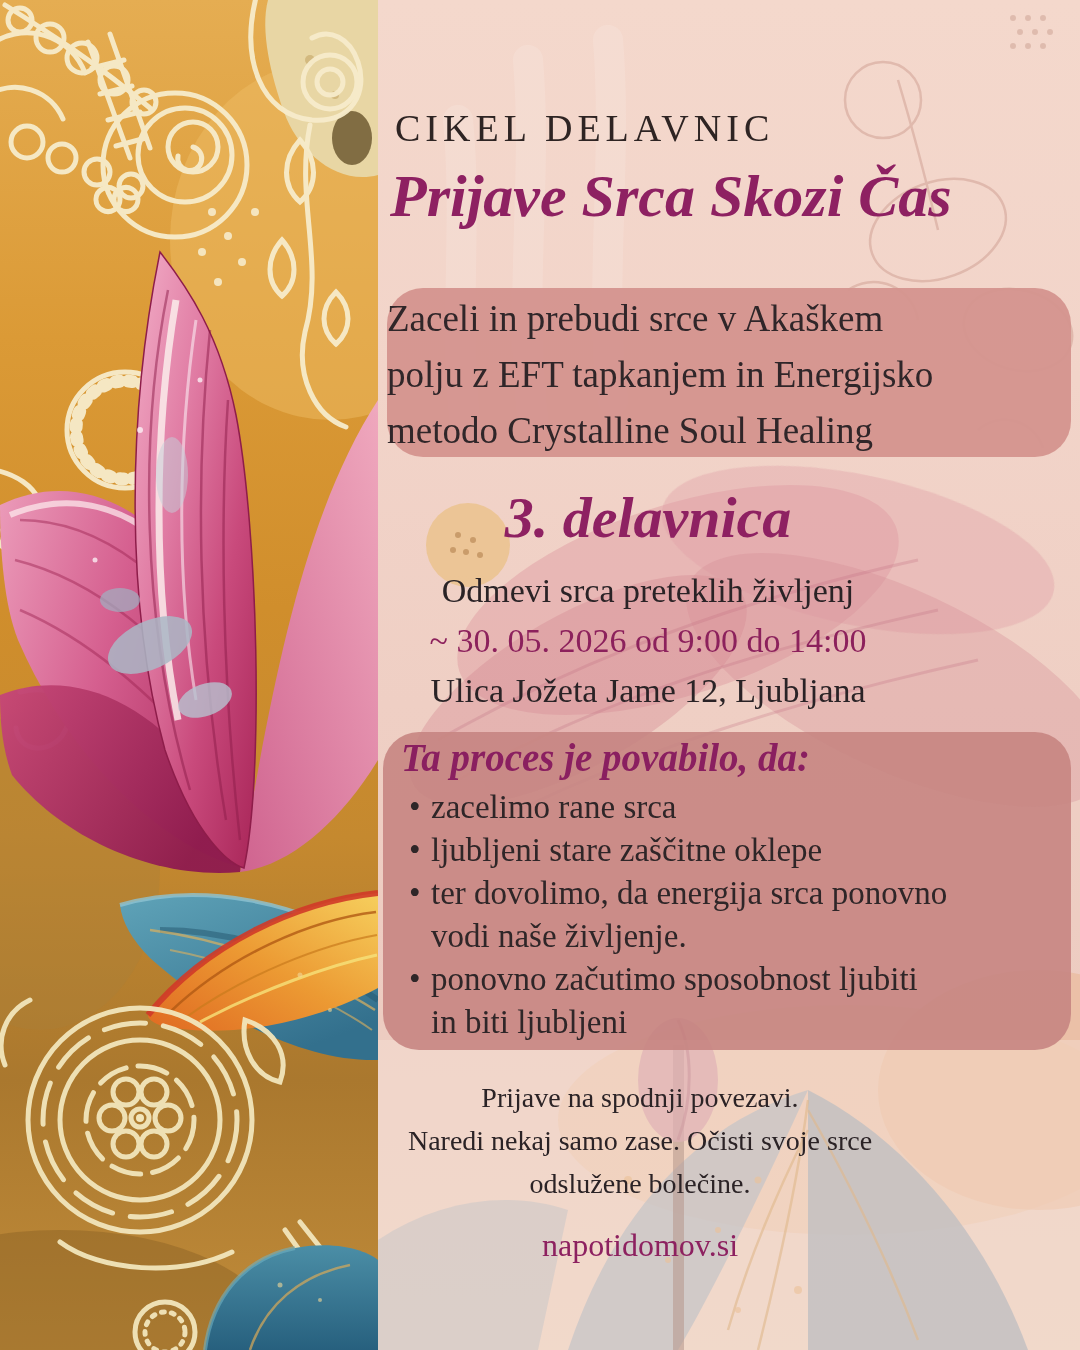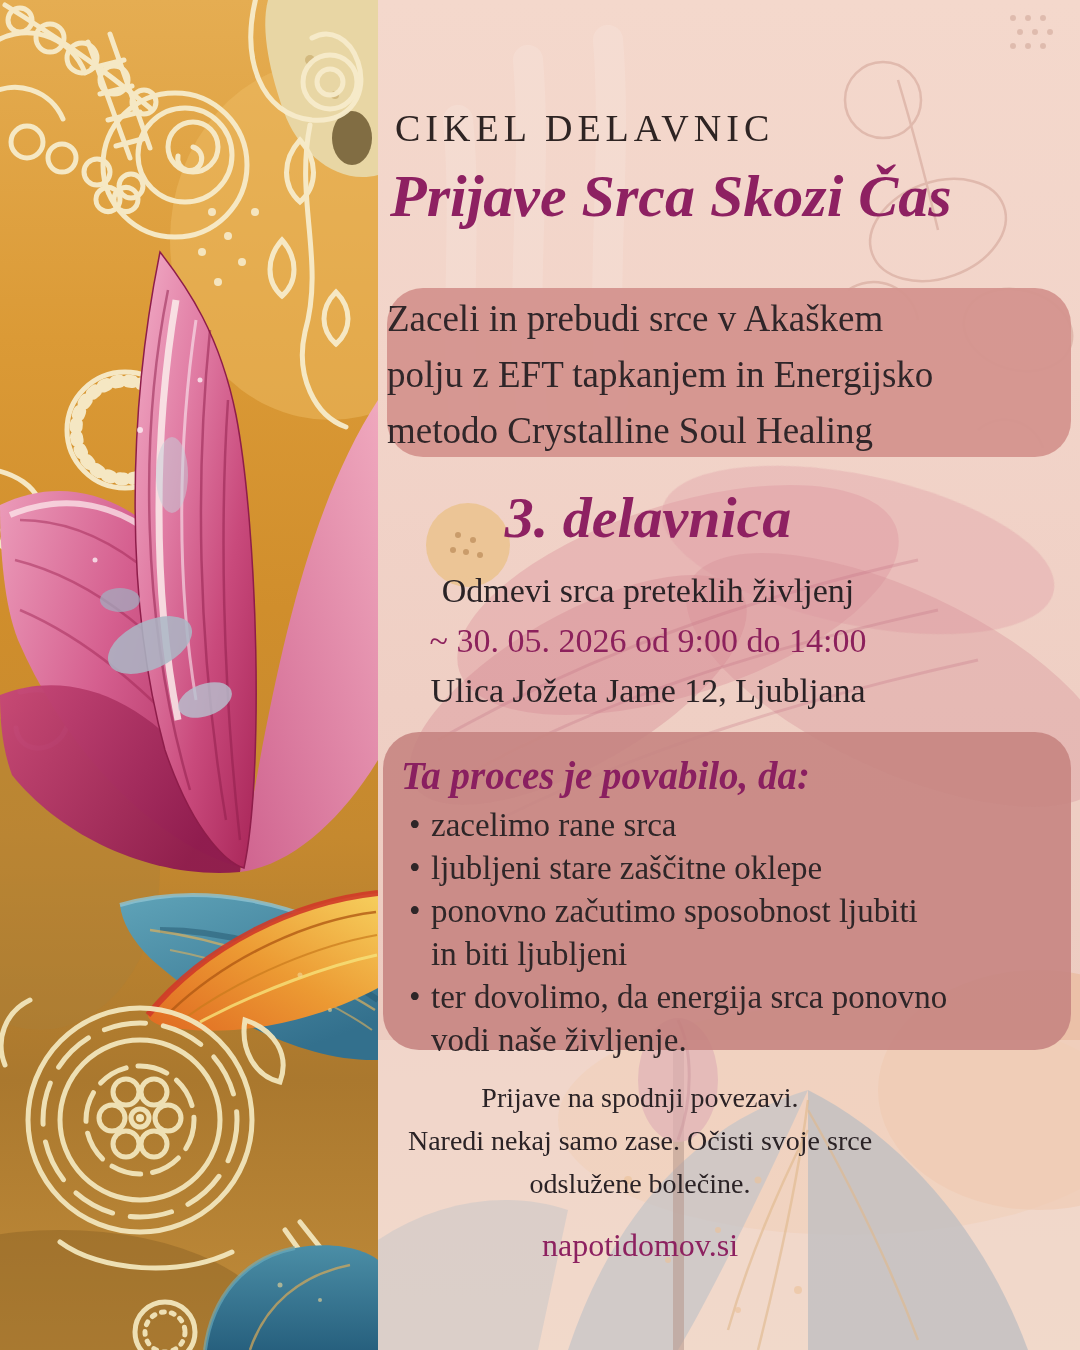--- a/index.html
+++ b/index.html
@@ -43,21 +43,21 @@
     color:#8e2162;white-space:nowrap;
   }
   .mid-line{font-size:34px;line-height:50px;color:#2a2326;white-space:nowrap;}
   .mid-date{color:#8c215c;}
   
   .panel-invite{
     left:5px;top:732px;width:688px;height:318px;
     background:rgba(199,133,130,0.90);
   }
   .invite-heading{
-    margin:20px 0 0 18px;font-size:39px;line-height:48px;font-style:italic;
+    margin:2px 0 0 18px;font-size:39px;line-height:48px;font-style:italic;
     font-weight:bold;color:#8a1f60;white-space:nowrap;
   }
   .invite-list{list-style:none;margin:4px 0 0 0;padding:0;}
   .invite-list li{
     position:relative;padding-left:48px;font-size:33px;line-height:43px;color:#2f2628;
   }
   .invite-list li::before{
     content:"\2022";position:absolute;left:26px;top:0;color:#2f2628;font-size:33px;
   }
   .invite-list .b-line{display:block;white-space:nowrap;}
@@ -348,26 +348,26 @@
     <div class="panel panel-invite">
       <div class="invite-heading">Ta proces je povabilo, da:</div>
       <ul class="invite-list">
         <li>
           <span class="b-line">zacelimo rane srca</span>
         </li>
         <li>
           <span class="b-line">ljubljeni stare zaščitne oklepe</span>
         </li>
         <li>
+          <span class="b-line">ter dovolimo, da energija srca ponovno</span>
+          <span class="b-line">vodi naše življenje.</span>
+        </li>
+        <li>
           <span class="b-line">ponovno začutimo sposobnost ljubiti</span>
           <span class="b-line">in biti ljubljeni</span>
-        </li>
-        <li>
-          <span class="b-line">ter dovolimo, da energija srca ponovno</span>
-          <span class="b-line">vodi naše življenje.</span>
         </li>
       </ul>
     </div>
 
     <div class="footer">
       <div class="f-line">Prijave na spodnji povezavi.</div>
       <div class="f-line">Naredi nekaj samo zase. Očisti svoje srce</div>
       <div class="f-line">odslužene bolečine.</div>
       <span class="website">napotidomov.si</span>
     </div>

